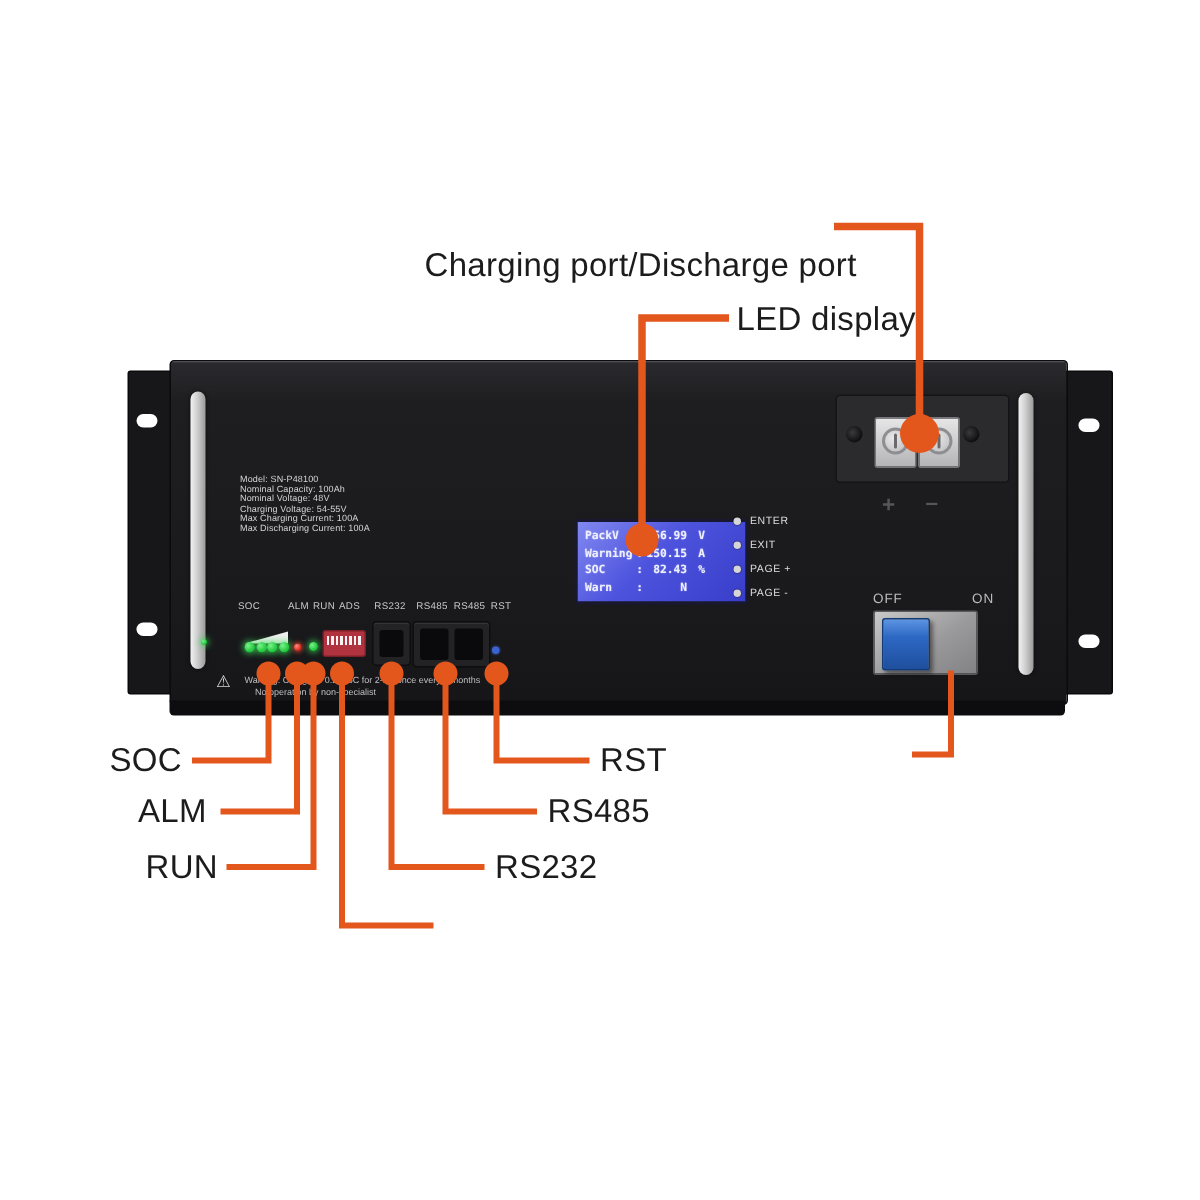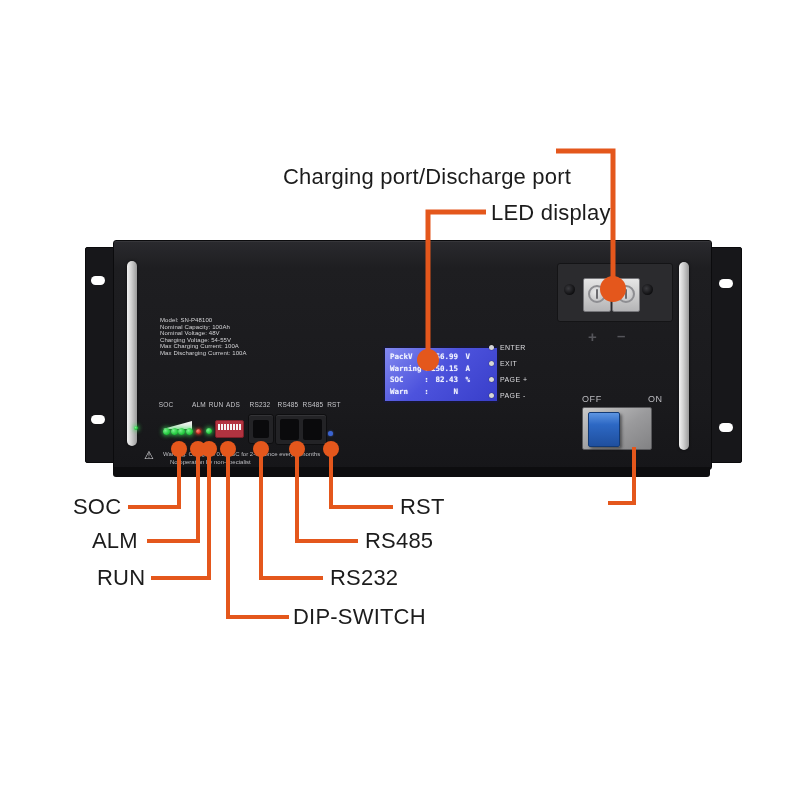--- a/index.html
+++ b/index.html
@@ -229,18 +229,17 @@
       <circle cx="297" cy="449" r="8"></circle>
       <circle cx="331" cy="449" r="8"></circle>
     </g>
   </svg>
 
   <div class="abs callout" style="left:283px;top:144px;z-index:31;margin-top:20px;">Charging port/Discharge port</div>
   <div class="abs callout" style="left:491px;top:200px;z-index:31;">LED display</div>
   <div class="abs callout" style="left:73px;top:494px;z-index:31;">SOC</div>
   <div class="abs callout" style="left:92px;top:528px;z-index:31;">ALM</div>
   <div class="abs callout" style="left:97px;top:565px;z-index:31;">RUN</div>
-  <div class="abs callout" style="left:293px;top:604px;z-index:31;">DIP-SWITCH</div>
   <div class="abs callout" style="left:330px;top:565px;z-index:31;">RS232</div>
   <div class="abs callout" style="left:365px;top:528px;z-index:31;">RS485</div>
   <div class="abs callout" style="left:400px;top:494px;z-index:31;">RST</div>
 
 </div>
 
 </body></html>

